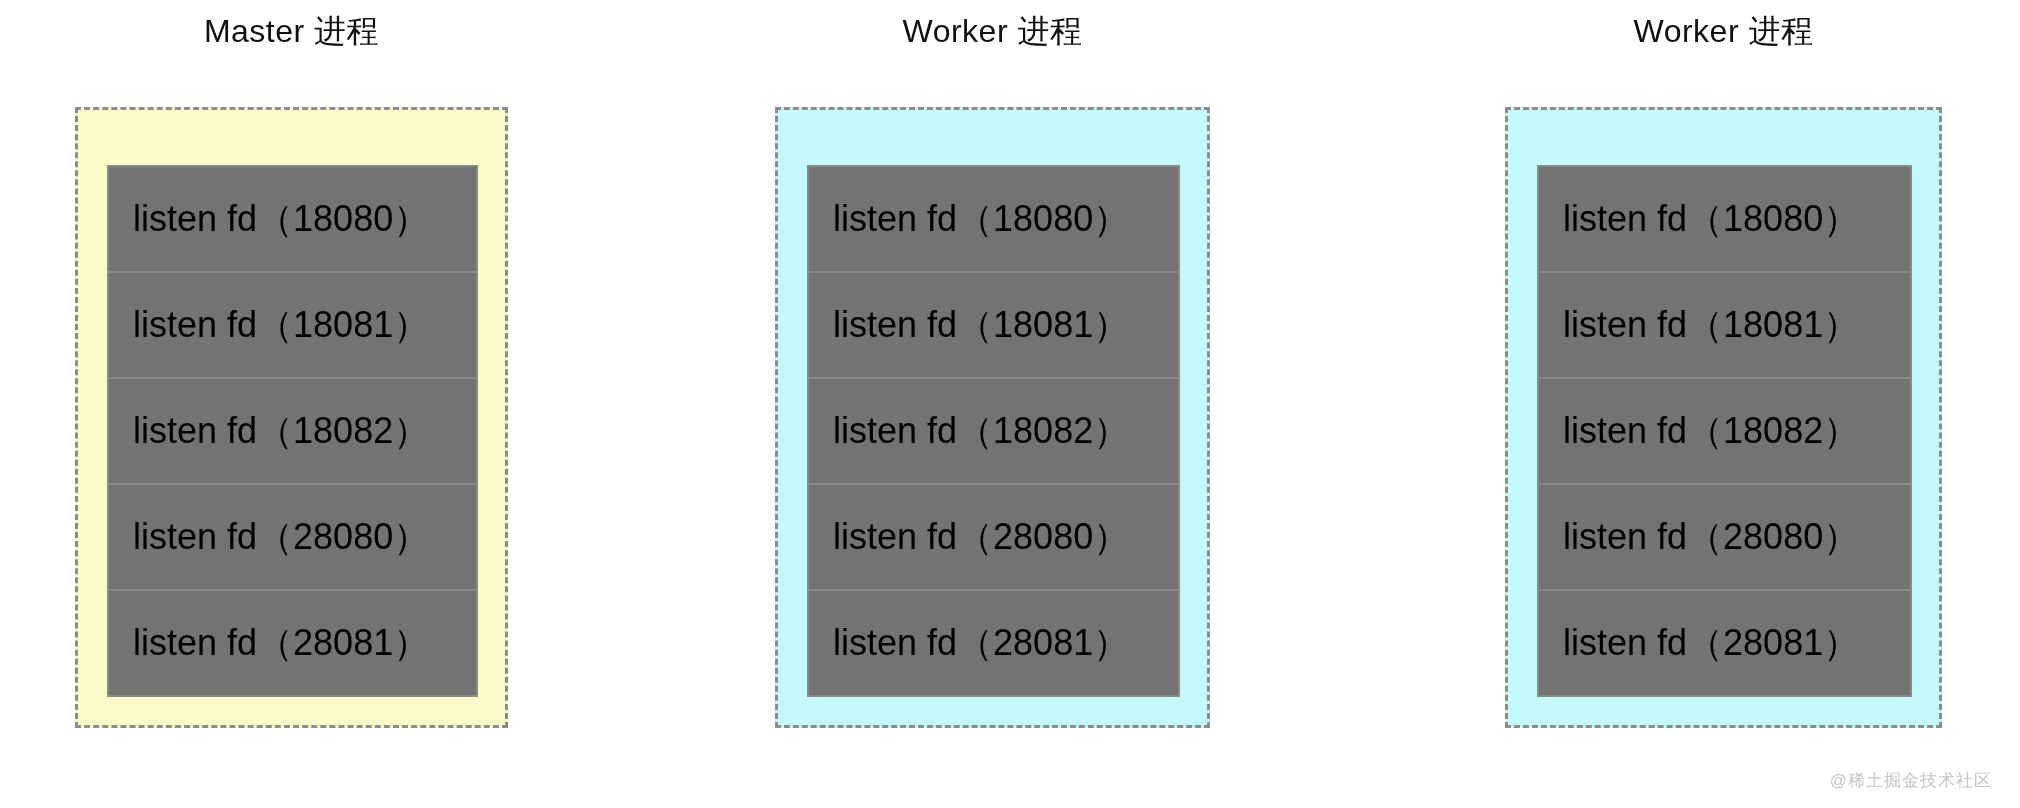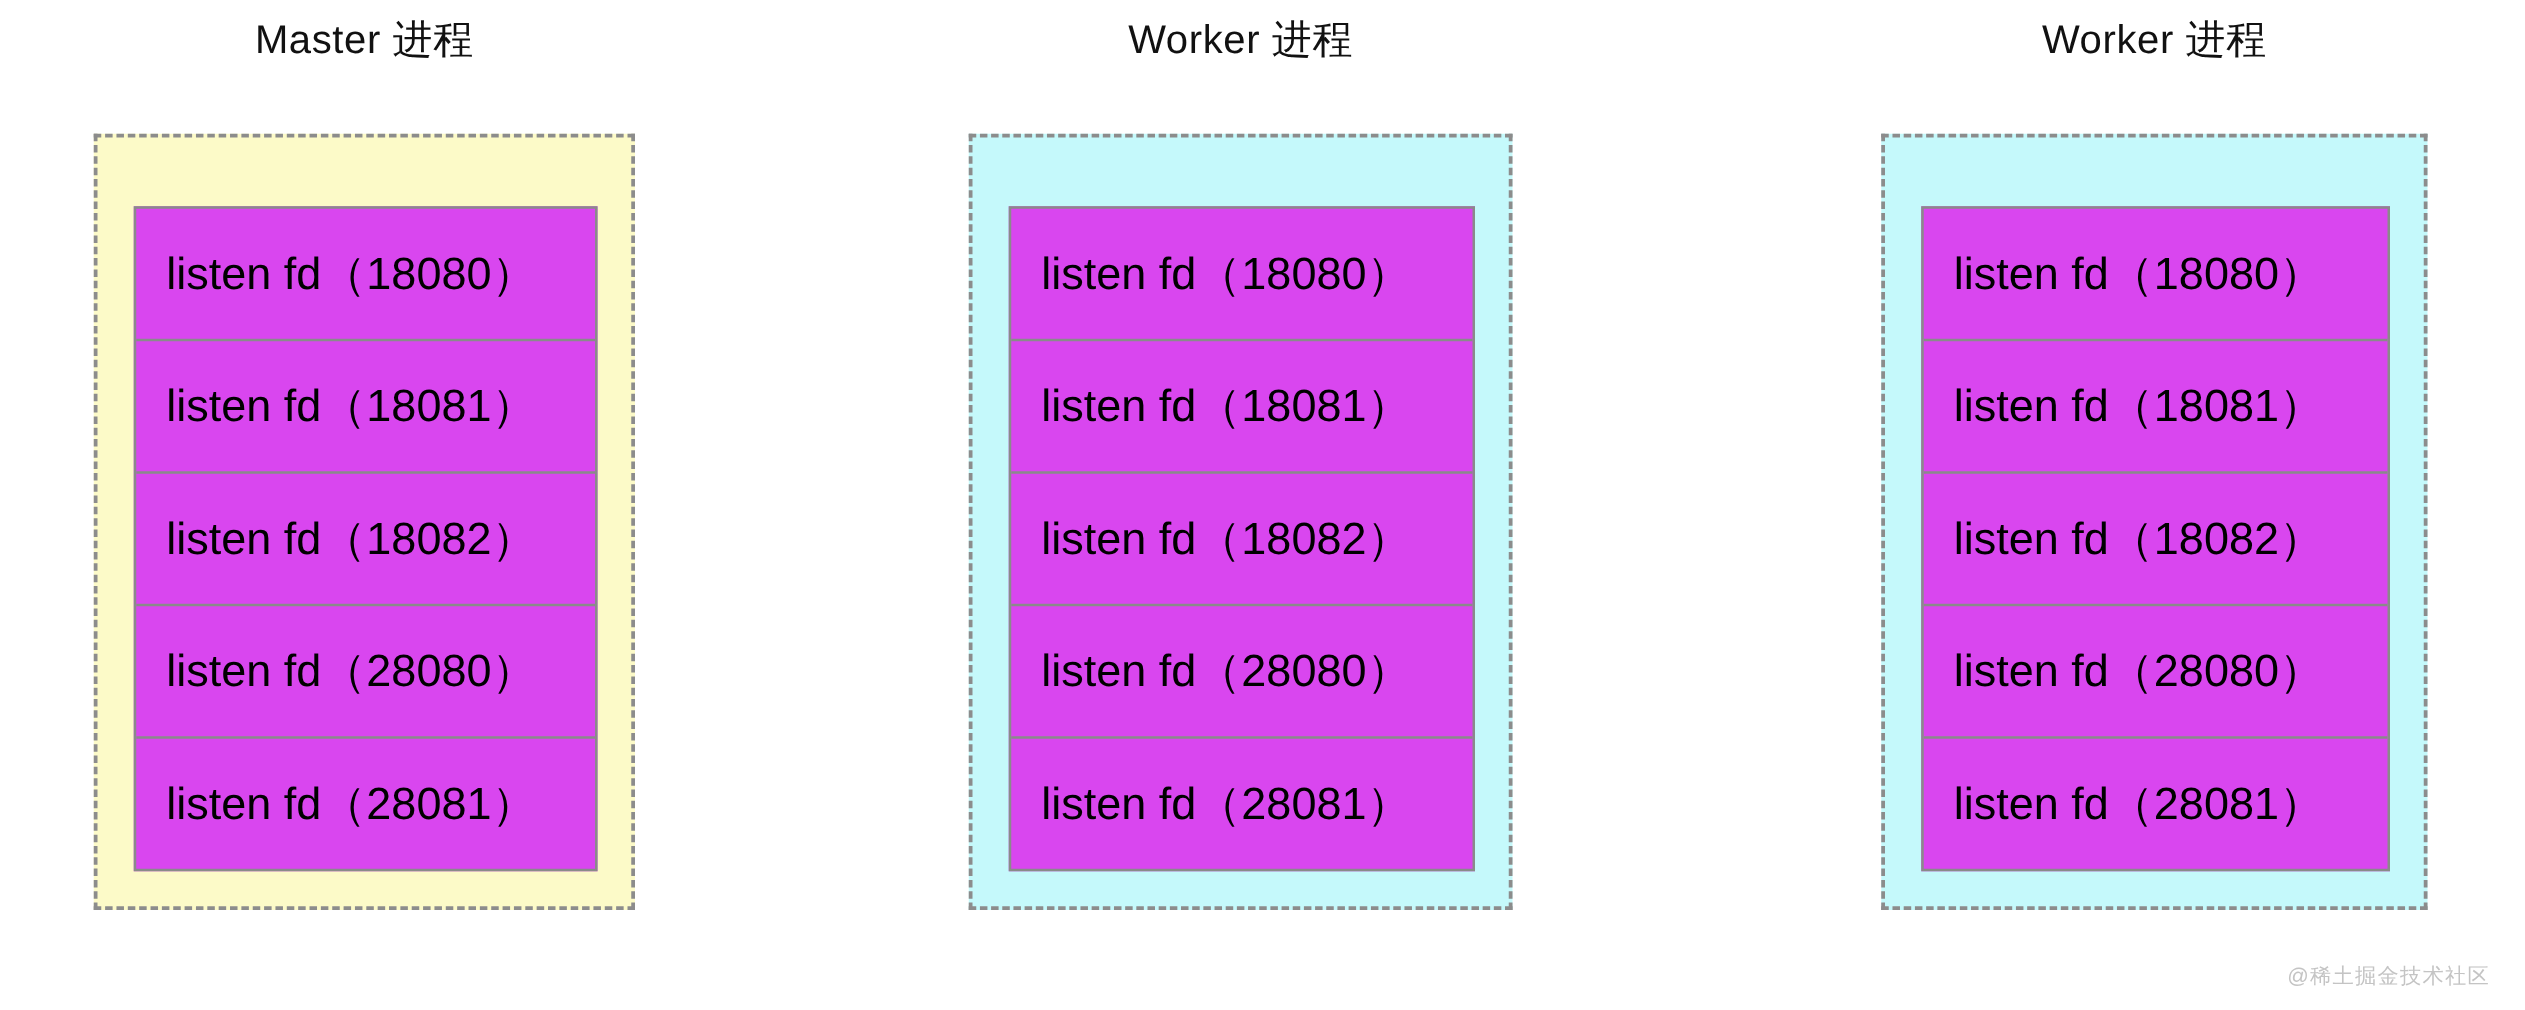--- a/index.html
+++ b/index.html
@@ -42,21 +42,21 @@
     top: 107px; left: 0; right: 0;
     height: 621px;
     border: 3px dashed var(--dash-border);
   }
   .process-box.master { background: var(--master-bg); }
   .process-box.worker { background: var(--worker-bg); }
 
   .fd-list {
     position: absolute;
     top: 55px; left: 29px; right: 27px; bottom: 28px;
-    background: #d946ef;
+    background: #737373;
     border: 2px solid var(--inner-border);
     display: flex;
     flex-direction: column;
   }
   .fd-row {
     flex: 1 1 0;
     display: flex;
     align-items: center;
     padding-left: 24px;
     font-size: 36px;

